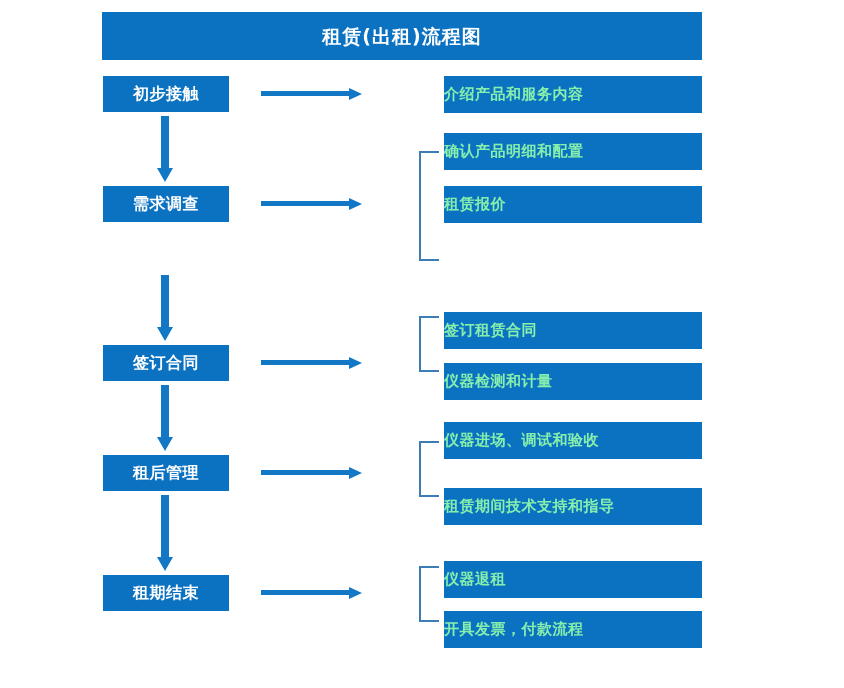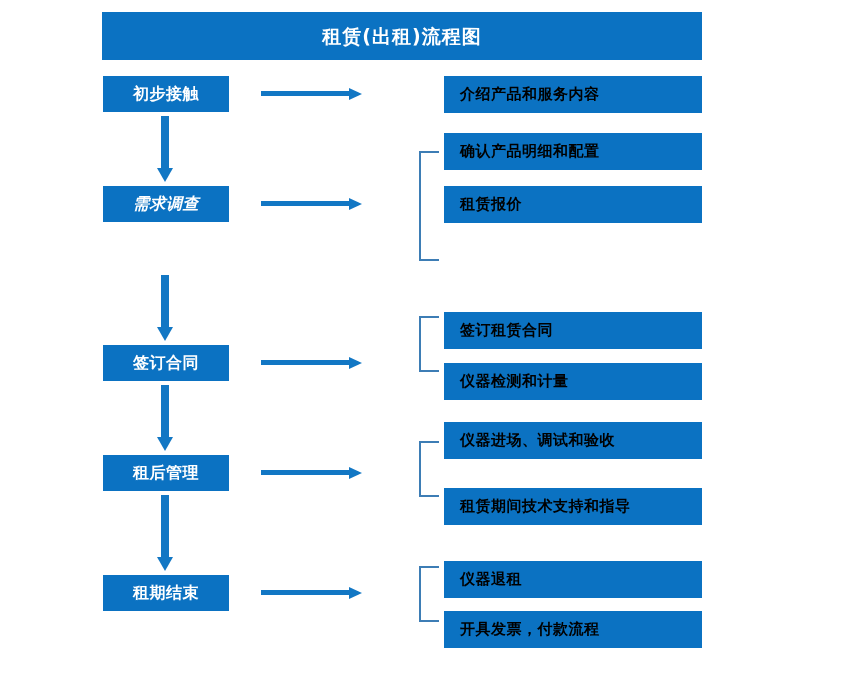--- a/index.html
+++ b/index.html
@@ -59,27 +59,26 @@
     line-height: 1;
   }
 
   
   .detail-box {
     position: absolute;
     left: 444px;
     width: 258px;
     height: 37px;
     background: #0b72c2;
-    color: #000000;
+    color: #86efac;
     display: flex;
     align-items: center;
     font-size: 15px;
     font-weight: bold;
     letter-spacing: 0.5px;
-    padding-left: 16px;
     box-sizing: border-box;
     line-height: 1;
   }
 
   
   .arrow-right {
     position: absolute;
     height: 16px;
     width: 102px;
   }
@@ -99,21 +98,21 @@
 </style>
 </head>
 <body>
 
 <div id="canvas">
 
   <div class="title-bar">租赁(出租)流程图</div>
 
   <div class="stage-box" style="top:76px;">初步接触</div>
 
-  <div class="stage-box" style="top:186px;font-style:italic;">需求调查</div>
+  <div class="stage-box" style="top:186px;">需求调查</div>
 
   <div class="stage-box" style="top:345px;">签订合同</div>
 
   <div class="stage-box" style="top:455px;">租后管理</div>
 
   <div class="stage-box" style="top:575px;">租期结束</div>
 
   <div class="arrow-down" style="left:154px; top:116px; height:68px;">
     <svg class="arrow-svg" width="22" height="68" viewBox="0 0 22 68">
       <rect x="7" y="0" width="8" height="54" fill="#1277c4"></rect>

